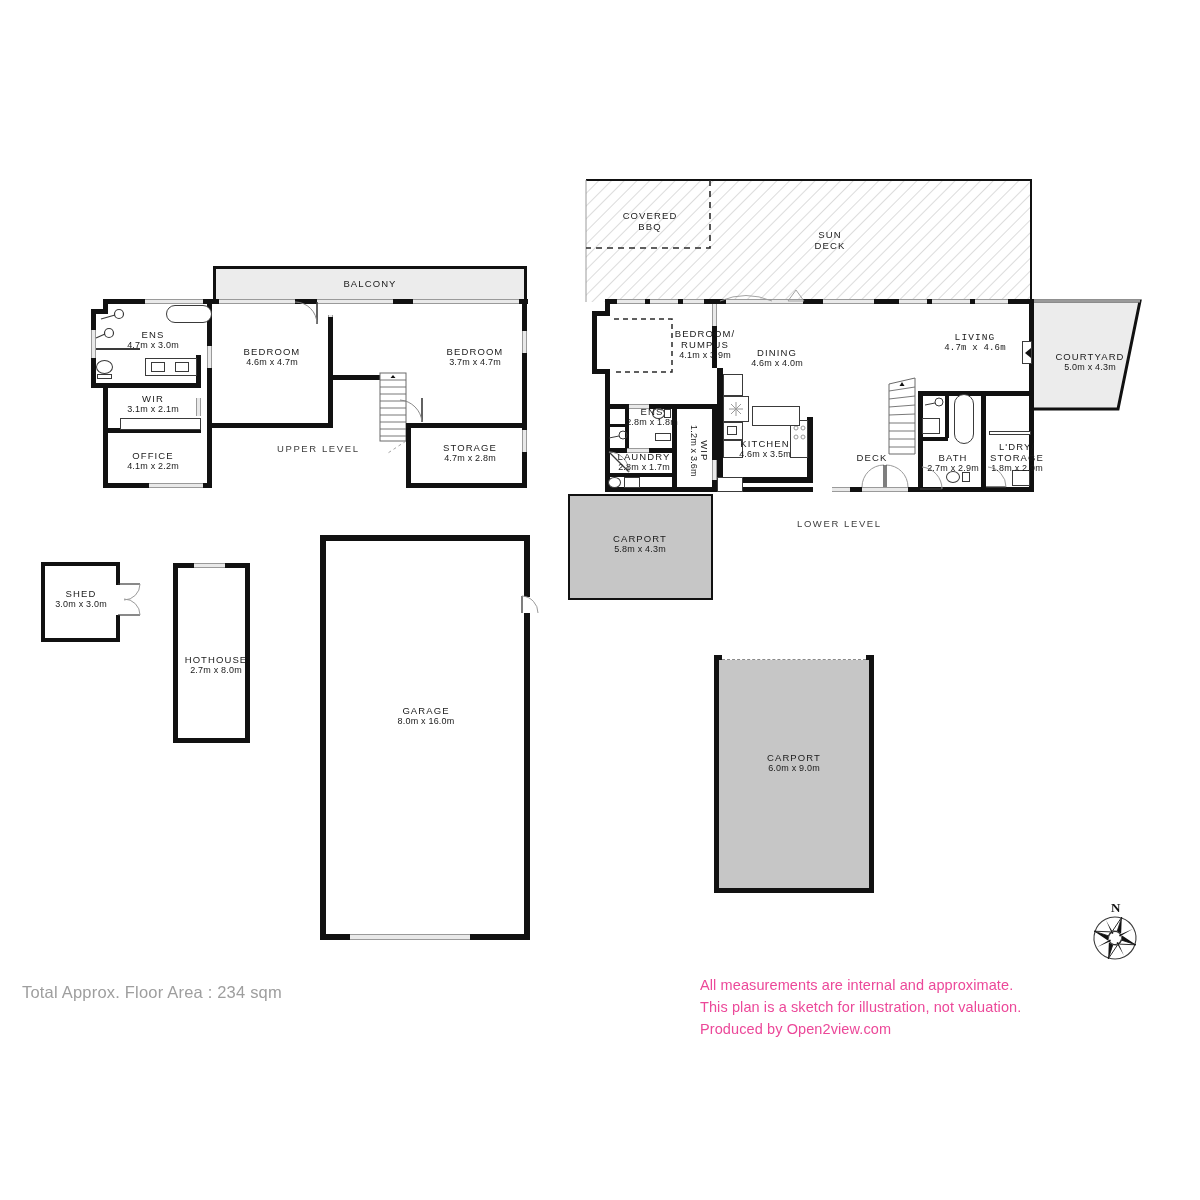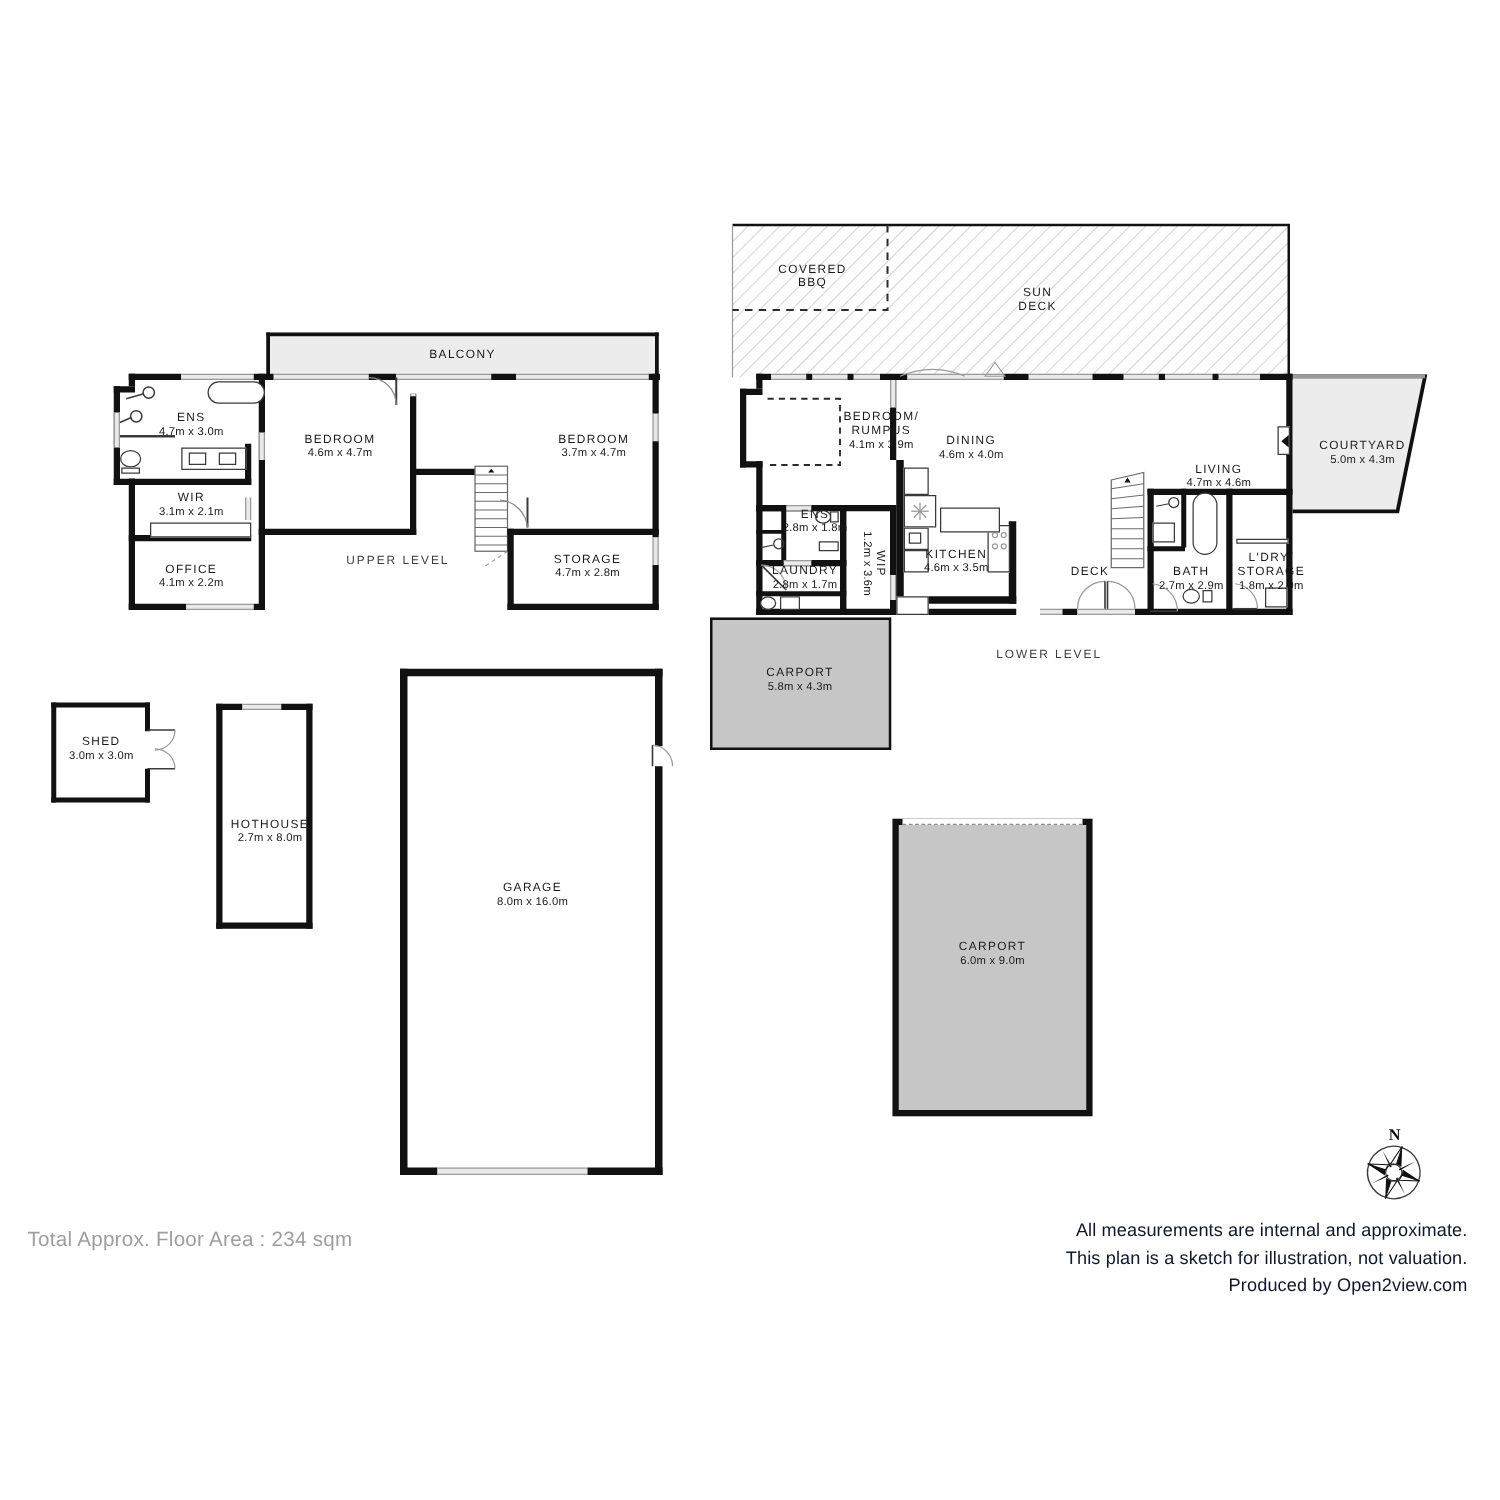--- a/index.html
+++ b/index.html
@@ -17,21 +17,21 @@
   .fixture.thin{border-width:1px;}
   .round{border-radius:50%;}
   .pill{border-radius:40px;}
   .label{position:absolute;text-align:center;line-height:1.18;
          letter-spacing:.4px;white-space:nowrap;}
   .lname{font-size:9.5px;font-weight:400;letter-spacing:1.1px;}
   .ldim{font-size:9px;letter-spacing:.2px;}
   .llevel{position:absolute;font-size:9.5px;letter-spacing:1.6px;color:#3d3d3d;white-space:nowrap;}
   .vert{transform:rotate(90deg);transform-origin:center center;}
   .footL{position:absolute;color:#9e9e9e;font-size:16.5px;line-height:1.45;letter-spacing:.2px;}
-  .footR{position:absolute;color:#0f172a;font-size:14.5px;line-height:1.5;text-align:right;letter-spacing:.1px;}
+  .footR{position:absolute;color:#ec4899;font-size:14.5px;line-height:1.5;text-align:left;letter-spacing:.1px;}
   svg{display:block;overflow:visible;}
 </style>
 </head>
 <body>
 
 <div id="plan">
 
   <div>
 
     <div class="fillsoft" style="left:213px;top:266px;width:314px;height:36px;"></div>
@@ -354,21 +354,21 @@
 
     <div class="label" style="left:655px;top:328px;width:100px;">
       <div class="lname">BEDROOM/</div>
       <div class="lname">RUMPUS</div>
       <div class="ldim">4.1m x 3.9m</div>
     </div>
     <div class="label" style="left:725px;top:347px;width:104px;">
       <div class="lname">DINING</div>
       <div class="ldim">4.6m x 4.0m</div>
     </div>
-    <div class="label" style="left:925px;top:370px;width:100px;">
+    <div class="label" style="left:925px;top:332px;width:100px;font-family:Liberation Mono, monospace;">
       <div class="lname">LIVING</div>
       <div class="ldim">4.7m x 4.6m</div>
     </div>
     <div class="label" style="left:617px;top:406px;width:70px;">
       <div class="lname">ENS</div>
       <div class="ldim">2.8m x 1.8m</div>
     </div>
     <div class="label vert" style="left:659px;top:440px;width:80px;">
       <div class="lname">WIP</div>
       <div class="ldim">1.2m x 3.6m</div>

